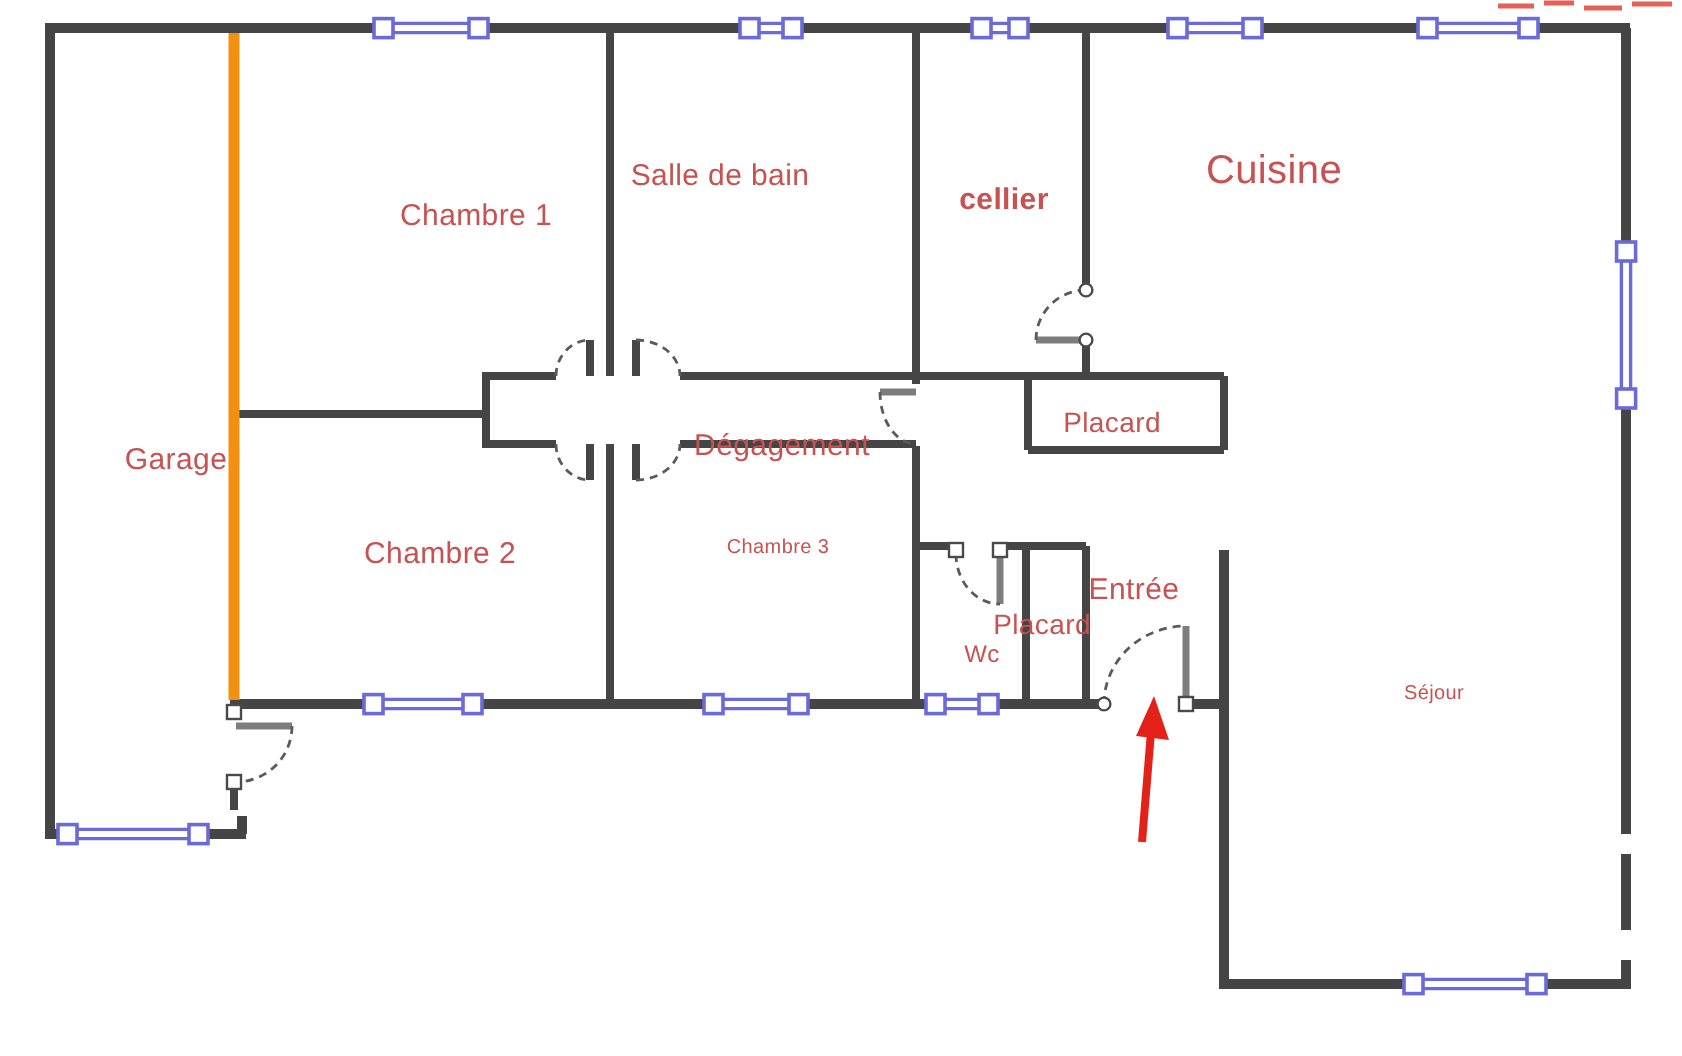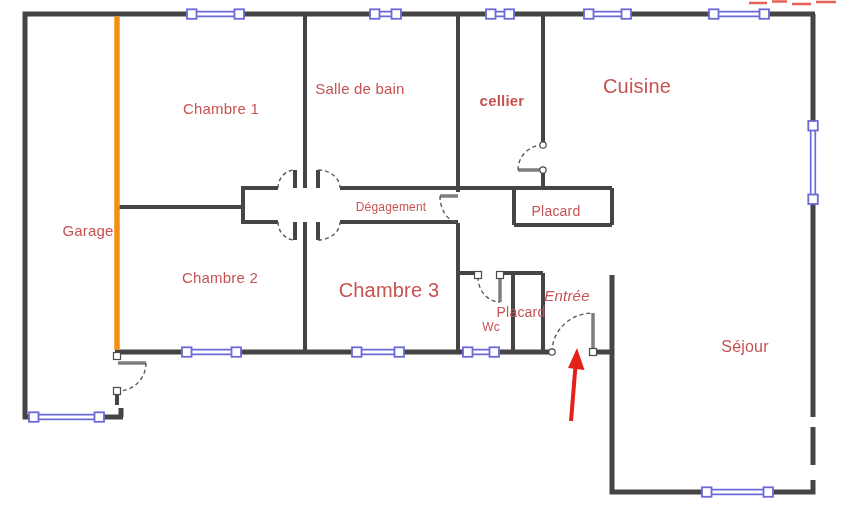--- a/index.html
+++ b/index.html
@@ -176,26 +176,26 @@
       <polygon class="arrow-head" points="577,348 584.5,370 568,368"></polygon>
     </g>
 
     <g>
       <path class="wm" d="M749 3h18M772 1.5h15M792 4h19M816 2h20"></path>
     </g>
   </svg>
 
   <div id="labels-layer">
       <span class="room-label" style="left: 88px; top: 230px; font-size: 15px;">Garage</span>
-      <span class="room-label" style="left: 221px; top: 108px; font-size: 15px;">Chambre 1</span>
+      <span class="room-label" style="left: 238px; top: 108px; font-size: 15px;">Chambre 1</span>
       <span class="room-label" style="left: 360px; top: 88px; font-size: 15px;">Salle de bain</span>
       <span class="room-label" style="left: 502px; top: 100px; font-size: 15px; font-weight: bold;">cellier</span>
       <span class="room-label" style="left: 637px; top: 86px; font-size: 20px;">Cuisine</span>
-      <span class="room-label" style="left: 391px; top: 207px; font-size: 12px;">Dégagement</span>
+      <span class="room-label" style="left: 391px; top: 223px; font-size: 15px;">Dégagement</span>
       <span class="room-label" style="left: 556px; top: 211px; font-size: 14px;">Placard</span>
       <span class="room-label" style="left: 220px; top: 277px; font-size: 15px;">Chambre 2</span>
-      <span class="room-label" style="left: 389px; top: 290px; font-size: 20px;">Chambre 3</span>
+      <span class="room-label" style="left: 389px; top: 274px; font-size: 10px;">Chambre 3</span>
       <span class="room-label" style="left: 521px; top: 312px; font-size: 14px;">Placard</span>
       <span class="room-label" style="left: 491px; top: 327px; font-size: 12px;">Wc</span>
-      <span class="room-label" style="left: 567px; top: 295px; font-size: 15px; font-style: italic;">Entrée</span>
-      <span class="room-label" style="left: 745px; top: 347px; font-size: 16px;">Séjour</span>
+      <span class="room-label" style="left: 567px; top: 295px; font-size: 15px;">Entrée</span>
+      <span class="room-label" style="left: 717px; top: 347px; font-size: 10px;">Séjour</span>
     </div>
 </div>
 
 </body></html>

